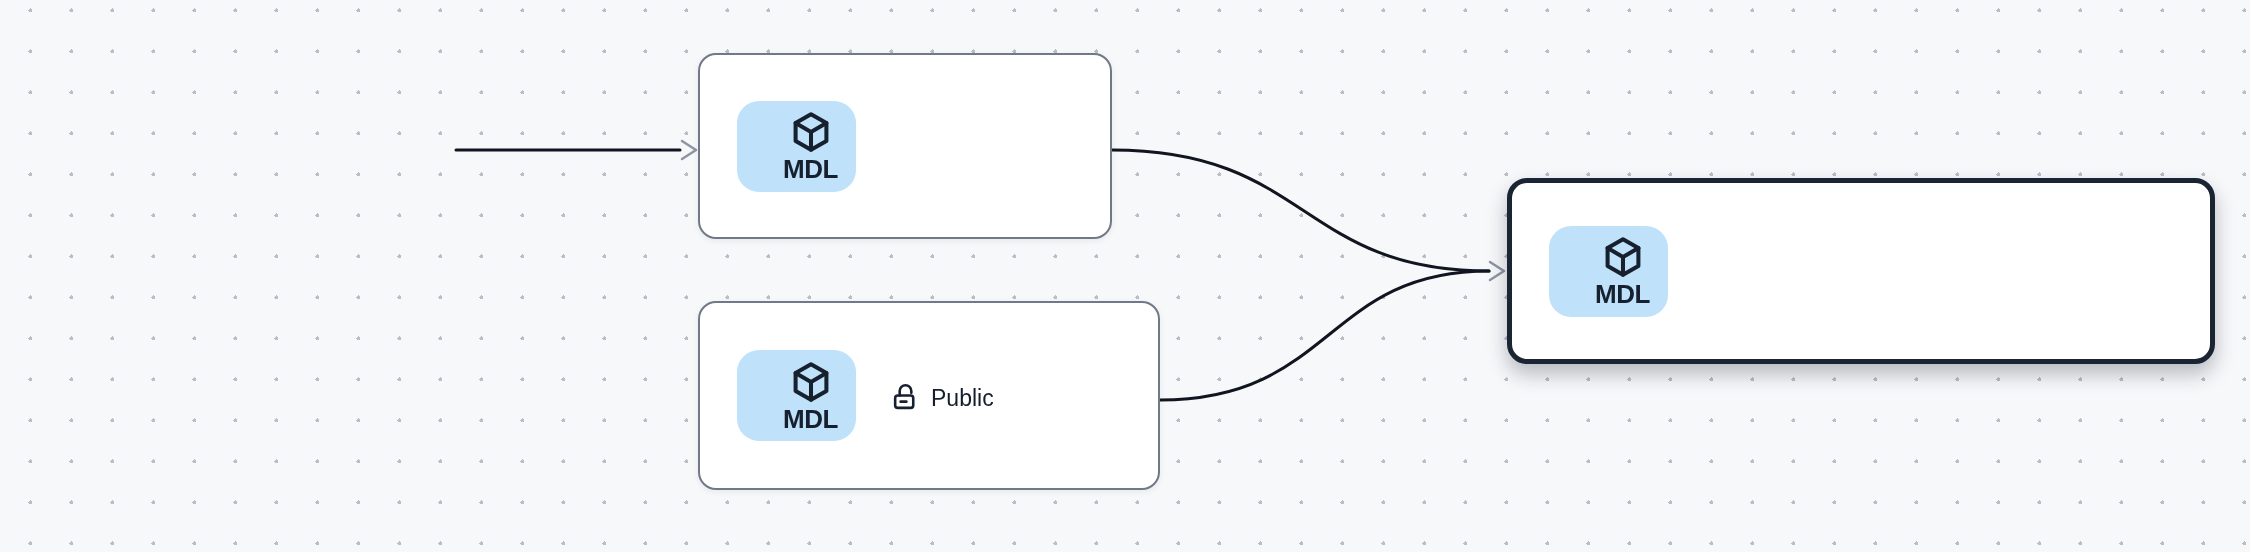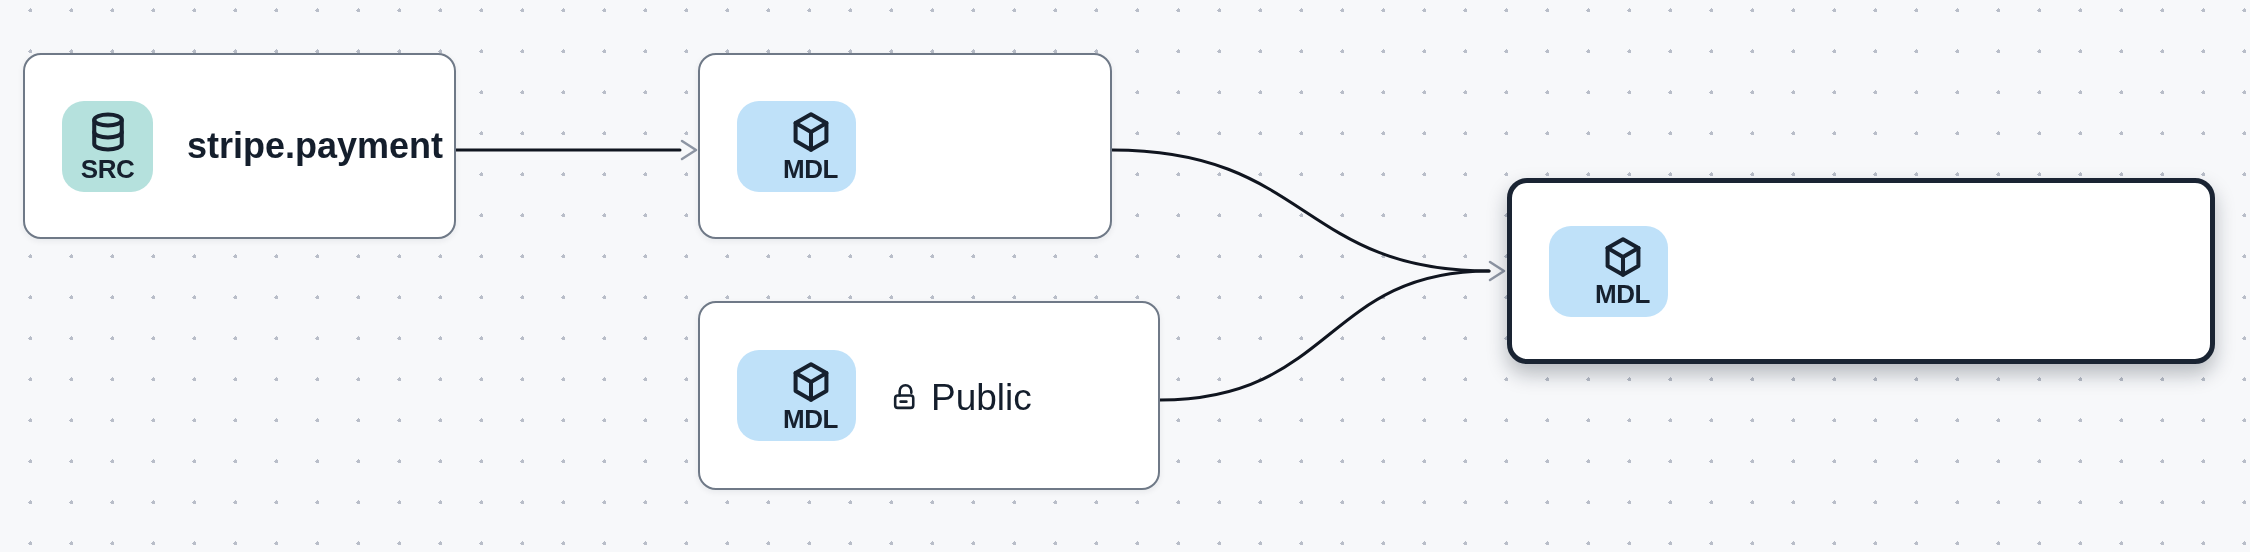--- a/index.html
+++ b/index.html
@@ -92,56 +92,41 @@
     font-weight: 600;
     color: #141e2c;
     line-height: 44px;
     white-space: nowrap;
   }
   .node-subtitle {
     display: flex;
     align-items: center;
     gap: 10px;
     margin-top: 4px;
-    font-size: 37px;
+    font-size: 23px;
     font-weight: 400;
     color: #141e2c;
     line-height: 38px;
     white-space: nowrap;
   }
   .node-subtitle svg { display: block; }
 </style>
 </head>
 <body>
 
 <div class="canvas">
 
   <svg class="edges-layer" width="2250" height="552" viewBox="0 0 2250 552">
     <path class="edge-path" d="M456 150 H680"></path>
     <path class="edge-path" d="M1112 150 C1309 150 1300 271 1489 271"></path>
     <path class="edge-path" d="M1160 400 C1333 400 1325 271 1489 271"></path>
     <polyline class="arrowhead" points="682,141 696,150 682,159"></polyline>
     <polyline class="arrowhead" points="1490,262 1504,271 1490,280"></polyline>
   </svg>
 
-  <div class="node node--1">
-    <div class="badge badge--src">
-      <span>
-        <svg width="44" height="44" viewBox="0 0 24 24" fill="none" stroke="#16202e" stroke-width="2.2" stroke-linecap="round" stroke-linejoin="round">
-          <ellipse cx="12" cy="5.5" rx="7.5" ry="3"></ellipse>
-          <path d="M4.5 5.5v13c0 1.66 3.36 3 7.5 3s7.5-1.34 7.5-3v-13"></path>
-          <path d="M4.5 12c0 1.66 3.36 3 7.5 3s7.5-1.34 7.5-3"></path>
-        </svg>
-      </span>
-      <span class="badge-label">SRC</span>
-    </div>
-    <div class="node-texts">
-      <div class="node-title">stripe.payment</div>
-    </div>
-  </div>
 
   <div class="node node--2">
     <div class="badge badge--mdl">
       <span>
         <svg width="44" height="44" viewBox="0 0 24 24" fill="none" stroke="#16202e" stroke-width="2.2" stroke-linecap="round" stroke-linejoin="round">
           <path d="M12 2.3 L20.4 7.15 V16.85 L12 21.7 L3.6 16.85 V7.15 Z"></path>
           <path d="M3.6 7.15 L12 12 L20.4 7.15"></path>
           <path d="M12 12 V21.7"></path>
         </svg>
       </span>

